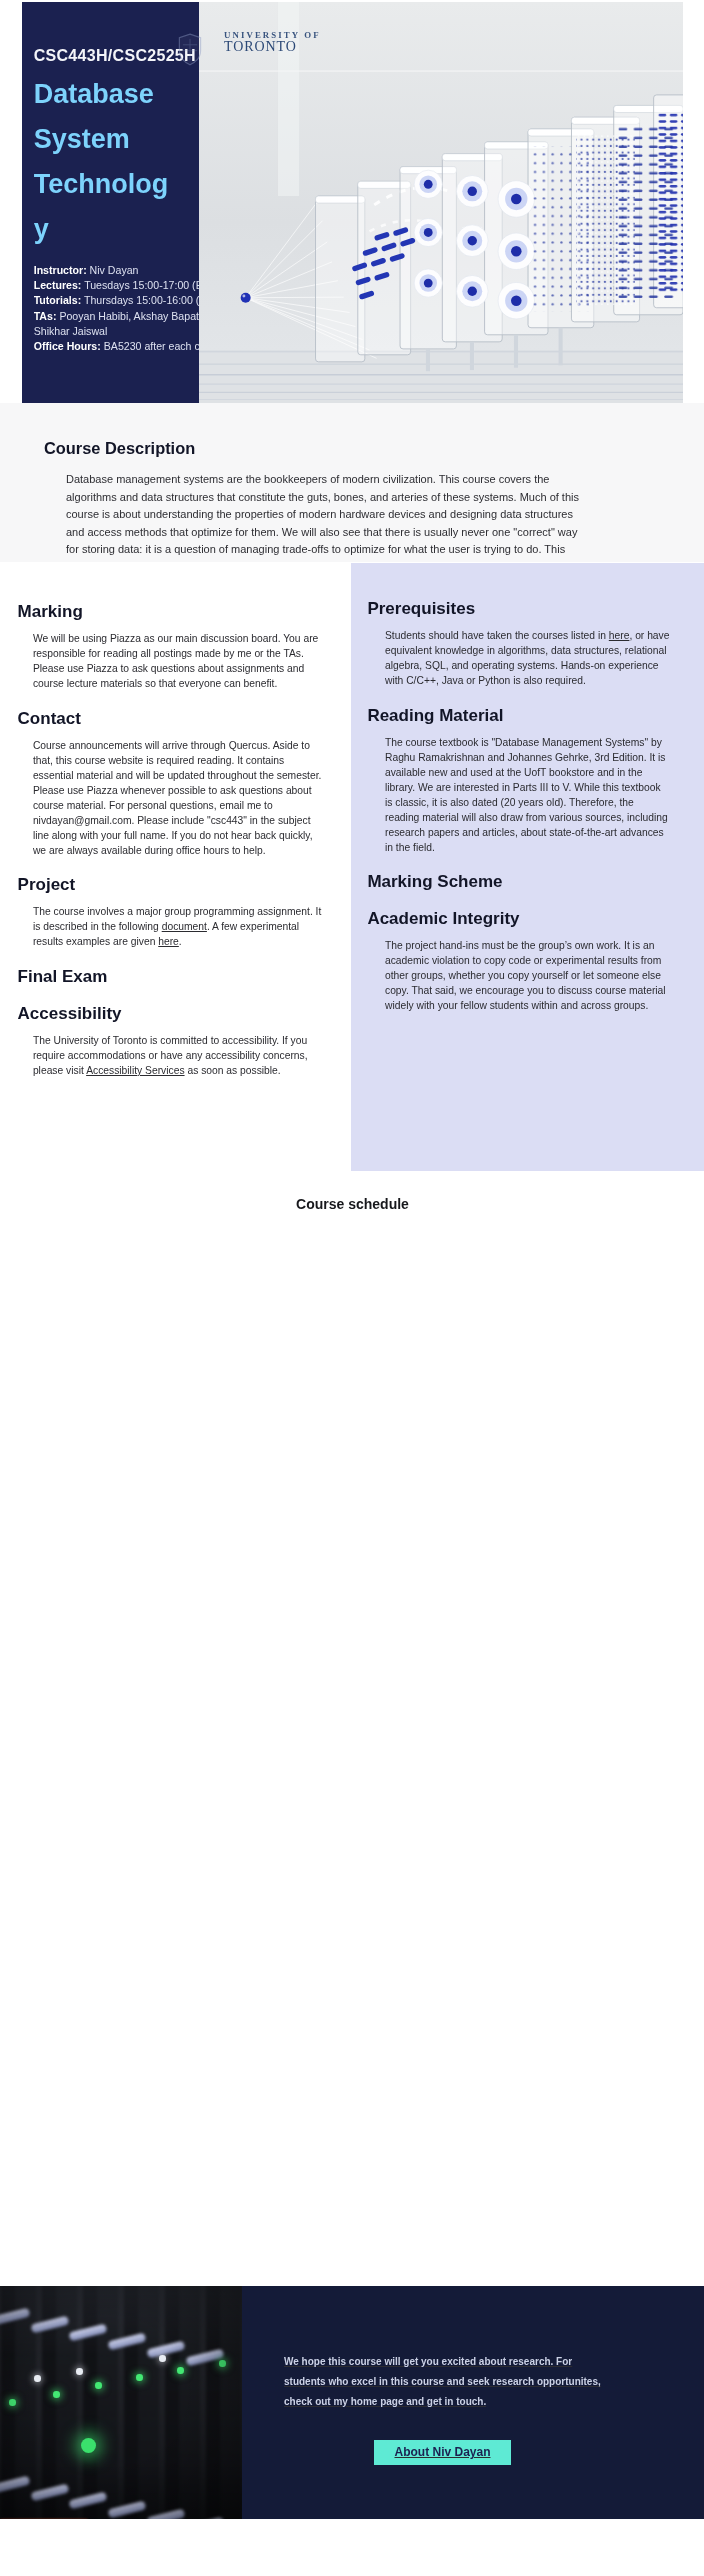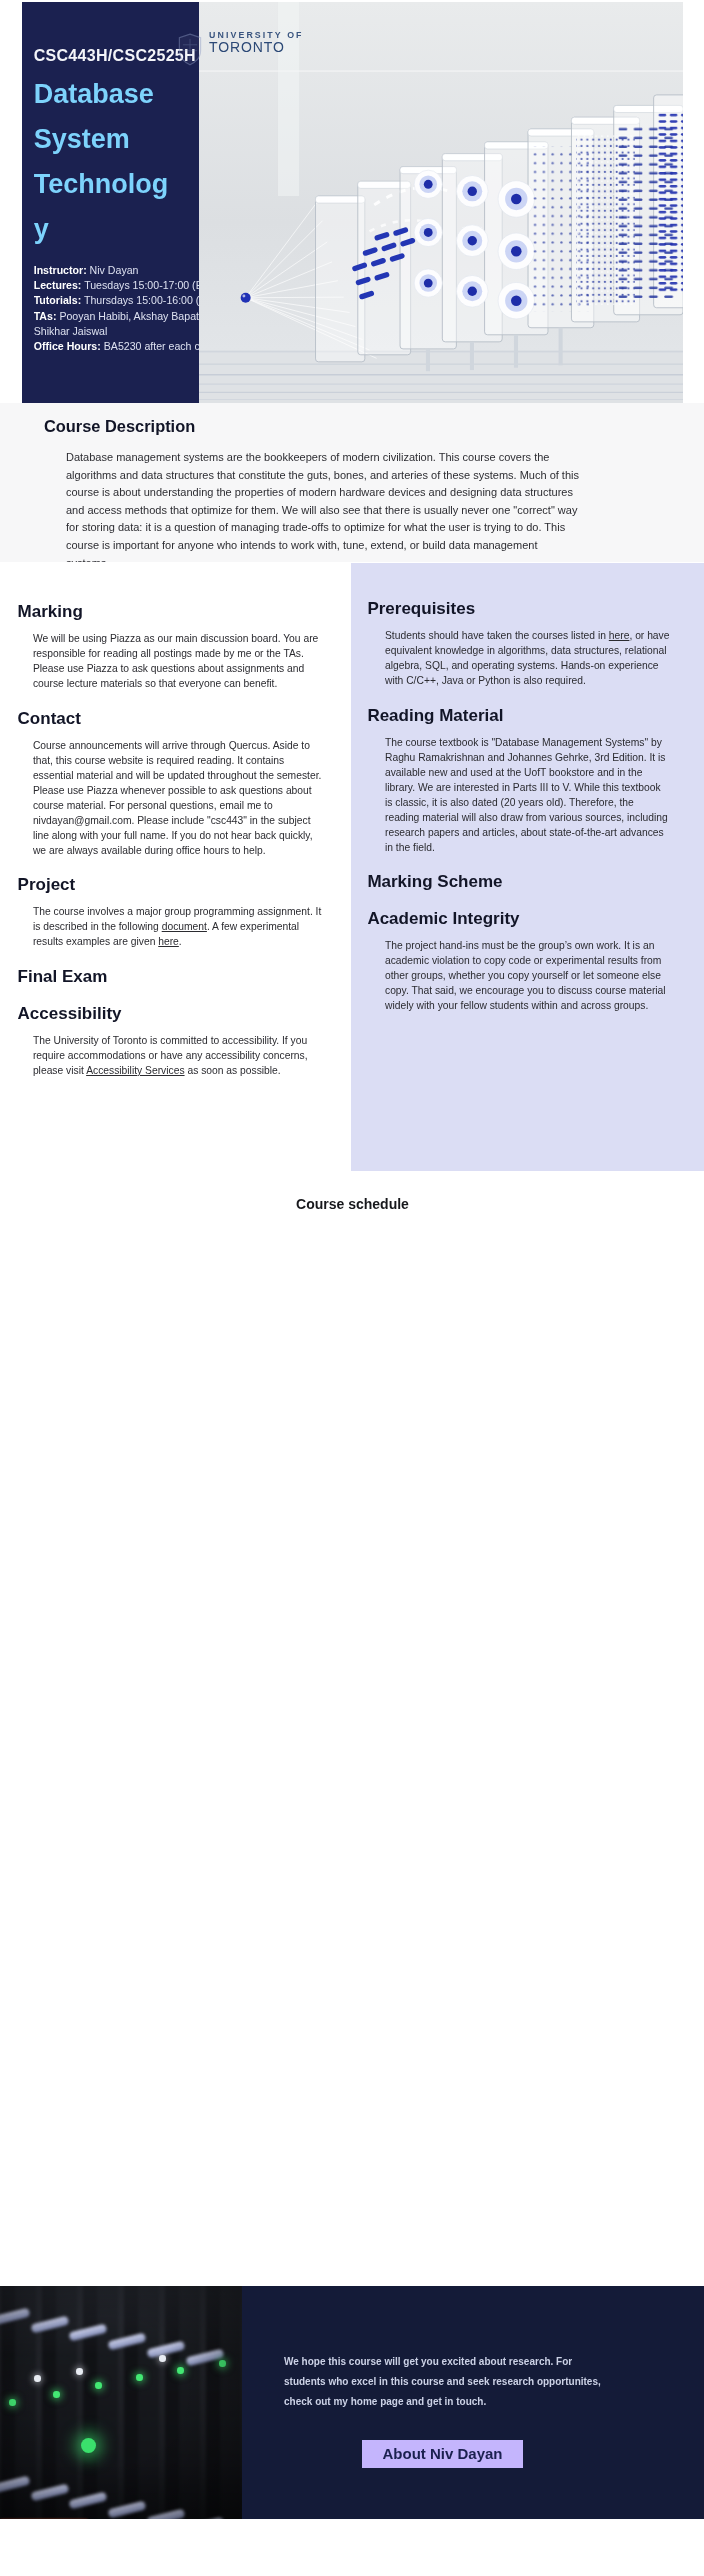--- a/index.html
+++ b/index.html
@@ -26,46 +26,46 @@
     width: 142px; margin-top: 7px; font-size: 27px; line-height: 45px;
     font-weight: bold; color: #7dd3fc; overflow-wrap: anywhere; word-break: break-word;
   }
   .hero-info { margin-top: 10.6px; font-size: 10.6px; line-height: 15.3px; color: #dde1f0; }
   .info-line { white-space: nowrap; overflow: hidden; }
   .info-line.wrap { white-space: normal; width: 194px; }
   .info-label { font-weight: bold; color: #ffffff; }
 
   .uoft-logo { position: absolute; left: 155px; top: 28px; display: flex; align-items: flex-start; }
   .uoft-crest { opacity: .45; margin-top: 2.3px; }
-  .logo-text { margin-left: 6px; color: #2b4876; font-family: Liberation Sans, sans-serif; }
+  .logo-text { margin-left: 21px; color: #2b4876; font-family: Liberation Serif, serif; }
   .logo-top { font-size: 8.8px; letter-spacing: 2.1px; font-weight: bold; opacity: .92; }
   .logo-bottom { font-size: 14px; letter-spacing: 0.9px; line-height: 1.05; }
 
   
-  .desc { height: 159px; background: #f7f7f8; padding-top: 14px; overflow: hidden; }
+  .desc { height: 159px; background: #f7f7f8; padding-top: 36px; overflow: hidden; }
   .desc-inner { margin: 0 35px 0 44px; }
   .desc h2 { font-size: 16.4px; color: #121527; }
   .desc p { margin: 13px 0 0 22px; width: 517px; font-size: 11px; line-height: 17.6px; color: #2d2d32; }
 
   
   .columns { display: flex; height: 608px; margin-top: 1.2px; overflow: hidden; }
   .col-left  { width: 351px; padding: 39px 25px 11.7px 17.6px; }
   .col-right { flex: 1; background: #dbddf4; padding: 36px 35px 11.7px 16.4px; }
   .columns h3 { font-size: 17px; line-height: 1.15; margin: 17.6px 0 0; color: #121527; }
   .columns h3:first-child { margin-top: 0; }
   .columns p { margin: 9.4px 0 0 15.3px; font-size: 10.3px; line-height: 15px; color: #2b2b30; }
   .col-right p { margin-left: 17.6px; }
   a.link { color: #2b2b30; text-decoration: underline; cursor: pointer; }
 
   
   .schedule { height: 1115px; padding-top: 25px; }
   .schedule h2 { text-align: center; font-size: 14px; color: #17181c; }
 
   
-  .footer { height: 233px; display: flex; }
+  .footer { height: 233px; display: flex; text-decoration: underline; }
   .footer-photo { width: 242px; position: relative; overflow: hidden; background: #131519; }
   .rack-bg { position: absolute; inset: -4.7px;
     background:
       linear-gradient(180deg, rgba(40,44,52,.55), rgba(10,11,14,.2) 30%, rgba(8,9,12,.45) 75%, rgba(5,6,8,.7)),
       repeating-linear-gradient(90deg, #26282e 0 5.9px, #121317 5.9px 20px, #1b1d22 20px 41px);
     filter: blur(1.5px);
   }
   .lightbar { position: absolute; width: 38px; height: 9.4px; border-radius: 4.7px;
     background: linear-gradient(180deg, #dfe4ff, #8e99c9); filter: blur(1.5px);
     transform: rotate(-14deg); opacity: .9; }
@@ -77,22 +77,22 @@
   .orange-stripe { position: absolute; height: 5.3px; border-radius: 1.8px;
     background: linear-gradient(90deg, #b84530, #d35a33 60%, #a33c2a); filter: blur(0.9px); opacity: .95; }
   .vignette { position: absolute; inset: 0;
     background: radial-gradient(ellipse at 45% 45%, rgba(0,0,0,0) 40%, rgba(0,0,0,.5) 100%); }
 
   .footer-right { flex: 1; background: #141b38; position: relative; }
   .footer-content { margin: 66px 0 0 42px; width: 317px; }
   .footer-msg { color: #ccd2e6; font-size: 10px; font-weight: bold; line-height: 20px; }
   .about-btn {
     display: block; margin: 28px auto 0; padding: 5.3px 20px;
-    background: #c4b5fd; color: #1b2150; border: none;
-    font-family: "Liberation Sans", sans-serif; font-size: 15px; font-weight: bold;
+    background: #5eead4; color: #1b2150; border: none;
+    font-family: "Liberation Sans", sans-serif; font-size: 12px; font-weight: bold;
     cursor: pointer;
     text-align: right;
   }
   .bottom-strip { height: 13px; background: #ffffff; }
 </style>
 </head>
 <body>
 
 <div class="hero">
   <div class="hero-frame">

